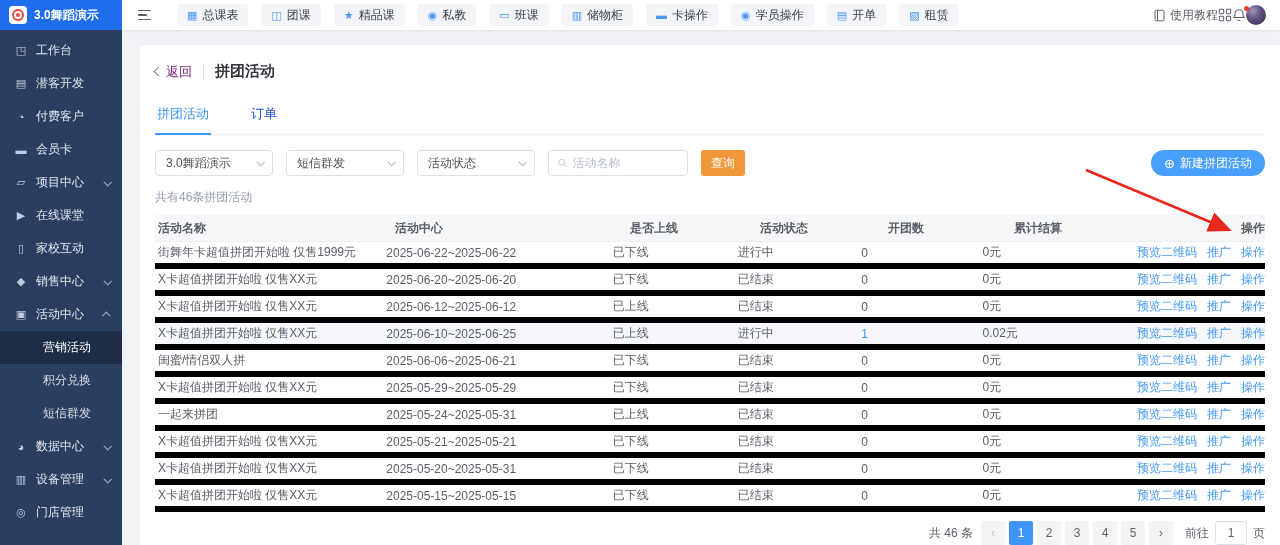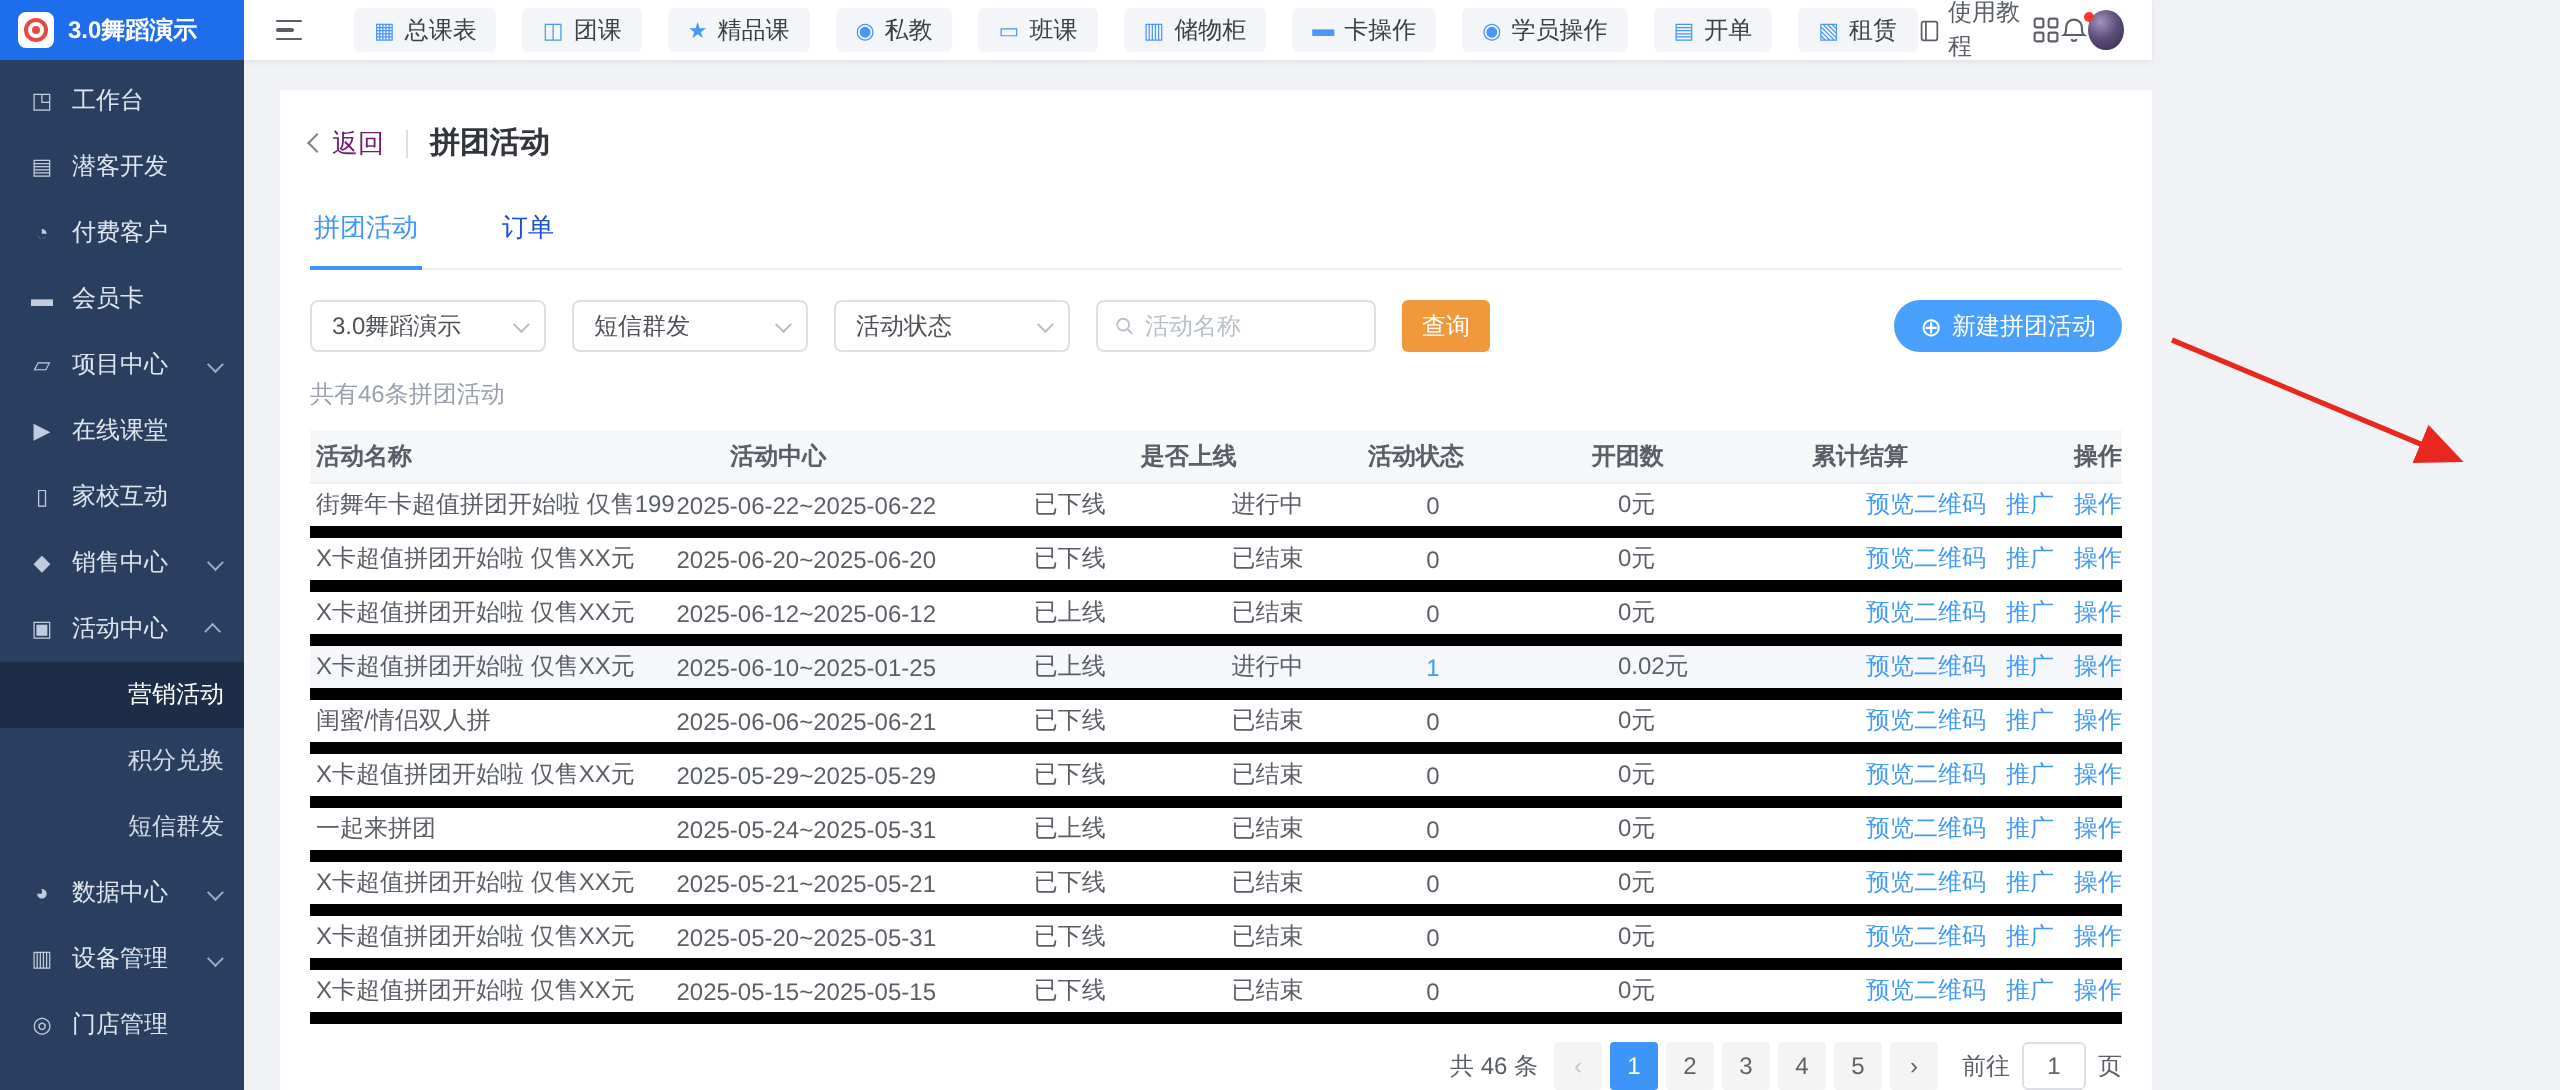--- a/index.html
+++ b/index.html
@@ -1,32 +1,32 @@
 <!DOCTYPE html>
 <html><head>
 <meta charset="utf-8">
 <style>
   * { box-sizing: border-box; margin: 0; padding: 0; }
   html,body { width:1280px; height:545px; overflow:hidden; font-family:"Liberation Sans","DejaVu Sans",sans-serif; background:#f0f2f5; }
-  .page { position:relative; width:1076px; height:545px; }
+  .page { position:relative; width:1280px; height:545px; }
 
   
   .sidebar { position:absolute; left:0; top:0; width:122px; height:545px; background:#2a3f5f; z-index:6; }
   .logo-bar { height:30px; background:#1d6ded; display:flex; align-items:center; gap:7px; padding:0 9px; cursor:pointer; }
   .logo { width:18px; height:18px; background:#fff; border-radius:4px; display:flex; align-items:center; justify-content:center; flex:none; }
   .logo-ring { width:12px; height:12px; border:2px solid #e8483f; border-radius:50%; position:relative; }
   .logo-ring:after { content:""; position:absolute; left:2px; top:2px; width:4px; height:4px; background:#e8483f; border-radius:50%; }
   .logo-text { color:#fff; font-size:12px; font-weight:bold; white-space:nowrap; }
   .side-nav { padding-top:4px; }
   .side-item { height:33px; display:flex; align-items:center; padding:0 12px 0 14px; color:#dfe6f0; font-size:12px; cursor:pointer; }
   .side-item .glyph { width:14px; font-size:11px; color:#c0cbdd; margin-right:8px; text-align:center; flex:none; }
   .side-item .lbl { flex:1; white-space:nowrap; }
   .chev { width:6px; height:6px; border-right:1px solid #9fb0c7; border-bottom:1px solid #9fb0c7; transform:rotate(45deg) translateY(-1px); flex:none; }
   .chev.up { transform:rotate(-135deg) translateY(-1px); }
-  .sub-item { height:33px; display:flex; align-items:center; padding-left:64px; color:#d4dce9; font-size:12px; cursor:pointer; white-space:nowrap; }
+  .sub-item { height:33px; display:flex; align-items:center; padding-left:43px; color:#d4dce9; font-size:12px; cursor:pointer; white-space:nowrap; }
   .sub-item.active { background:#1e2d47; color:#fff; }
 
   
   .topbar { position:absolute; left:122px; top:0; right:0; height:30px; background:#fff; display:flex; align-items:center; padding:0 14px; box-shadow:0 1px 3px rgba(0,0,0,.07); z-index:5; }
   .collapse { display:flex; flex-direction:column; gap:3px; cursor:pointer; padding:4px 2px; }
   .collapse i { display:block; height:1.5px; background:#5a5e66; border-radius:1px; }
   .collapse i:nth-child(1){ width:13px; } .collapse i:nth-child(2){ width:9px; } .collapse i:nth-child(3){ width:13px; }
   .nav-buttons { display:flex; gap:13px; margin-left:24px; }
   .nav-btn { height:22px; display:flex; align-items:center; gap:5px; background:#f3f5f9; border-radius:3px; padding:0 10px; font-size:12px; color:#3c4046; cursor:pointer; white-space:nowrap; }
   .nav-btn .g { color:#4b97f7; font-size:11px; }
@@ -313,21 +313,21 @@
             <span class="c-name">X卡超值拼团开始啦 仅售XX元</span>
             <span class="c-time">2025-06-12~2025-06-12</span>
             <span class="c-online">已上线</span>
             <span class="c-status">已结束</span>
             <span class="c-groups">0</span>
             <span class="c-settle">0元</span>
             <span class="c-actions"><a class="link">预览二维码</a><a class="link">推广</a><a class="link">操作</a></span>
           </div>
           <div class="t-row hl">
             <span class="c-name">X卡超值拼团开始啦 仅售XX元</span>
-            <span class="c-time">2025-06-10~2025-01-25</span>
+            <span class="c-time">2025-06-10~2025-06-25</span>
             <span class="c-online">已上线</span>
             <span class="c-status">进行中</span>
             <span class="c-groups link">1</span>
             <span class="c-settle">0.02元</span>
             <span class="c-actions"><a class="link">预览二维码</a><a class="link">推广</a><a class="link">操作</a></span>
           </div>
           <div class="t-row">
             <span class="c-name">闺蜜/情侣双人拼</span>
             <span class="c-time">2025-06-06~2025-06-21</span>
             <span class="c-online">已下线</span>

